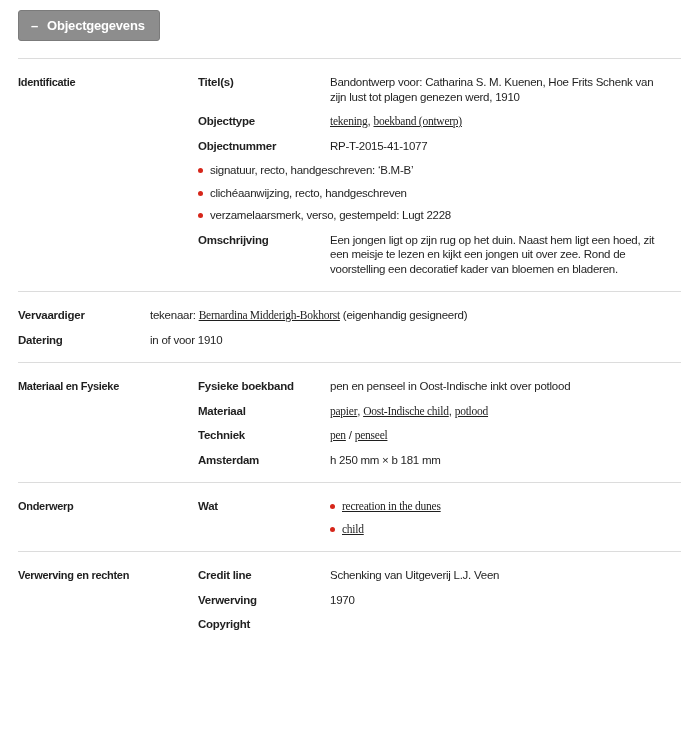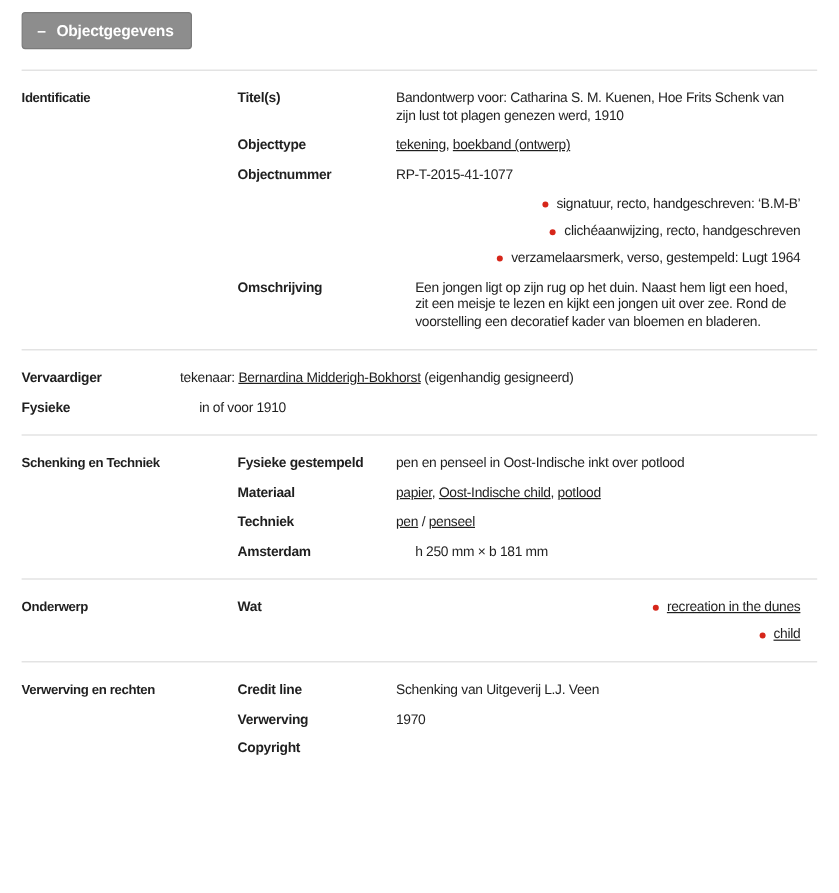--- a/index.html
+++ b/index.html
@@ -43,40 +43,40 @@
     flex: none;
     font-size: 11px;
     font-weight: bold;
     letter-spacing: -0.3px;
     padding-right: 10px;
     line-height: 15px;
   }
   .section-body { flex: 1; min-width: 0; }
 
   .row { display: flex; margin-bottom: 10px; line-height: 14.5px; }
-  .row:last-child { margin-bottom: 0; gap: 16px; }
+  .row:last-child { margin-bottom: 0; }
   .row-label {
     width: 132px;
     flex: none;
     font-weight: bold;
     padding-right: 8px;
   }
   .row-value { flex: 1; min-width: 0; padding-right: 14px; }
 
   .link {
     color: #1f1f1f;
     text-decoration: underline;
     cursor: pointer;
+    font-family: Liberation Serif, serif;
   }
 
   .bullet-list .bullet-item {
     display: flex;
     align-items: flex-start;
     margin-bottom: 8px;
-    justify-content: flex-end;
   }
   .bullet-list .bullet-item:last-child { margin-bottom: 0; }
   .dot {
     width: 5px;
     height: 5px;
     border-radius: 50%;
     background: #d6261a;
     flex: none;
     margin: 5px 7px 0 0;
   }
@@ -114,51 +114,51 @@
           <div class="bullet-item">
               <span class="dot"></span>
               <span>signatuur, recto, handgeschreven: ‘B.M-B’</span>
             </div>
           <div class="bullet-item">
               <span class="dot"></span>
               <span>clichéaanwijzing, recto, handgeschreven</span>
             </div>
           <div class="bullet-item">
               <span class="dot"></span>
-              <span>verzamelaarsmerk, verso, gestempeld: Lugt 1964</span>
+              <span>verzamelaarsmerk, verso, gestempeld: Lugt 2228</span>
             </div>
         </div>
       </div>
       <div class="row">
         <div class="row-label">Omschrijving</div>
         <div class="row-value">Een jongen ligt op zijn rug op het duin. Naast hem ligt een hoed, zit een meisje te lezen en kijkt een jongen uit over zee. Rond de voorstelling een decoratief kader van bloemen en bladeren.</div>
       </div>
     </div>
   </div>
 
   
   <div class="section">
     <div class="section-body">
       <div class="row">
         <div class="row-label">Vervaardiger</div>
         <div class="row-value"><span>tekenaar: </span><a class="link">Bernardina Midderigh-Bokhorst</a><span> (eigenhandig gesigneerd)</span></div>
       </div>
       <div class="row">
-        <div class="row-label">Fysieke</div>
+        <div class="row-label">Datering</div>
         <div class="row-value">in of voor 1910</div>
       </div>
     </div>
   </div>
 
   
   <div class="section">
-    <div class="section-title">Schenking en Techniek</div>
-    <div class="section-body">
-      <div class="row">
-        <div class="row-label">Fysieke gestempeld</div>
+    <div class="section-title">Materiaal en Fysieke</div>
+    <div class="section-body">
+      <div class="row">
+        <div class="row-label">Fysieke boekband</div>
         <div class="row-value">pen en penseel in Oost-Indische inkt over potlood</div>
       </div>
       <div class="row">
         <div class="row-label">Materiaal</div>
         <div class="row-value"><a class="link">papier</a><span>, </span><a class="link">Oost-Indische child</a><span>, </span><a class="link">potlood</a></div>
       </div>
       <div class="row">
         <div class="row-label">Techniek</div>
         <div class="row-value"><a class="link">pen</a><span> / </span><a class="link">penseel</a></div>
       </div>

